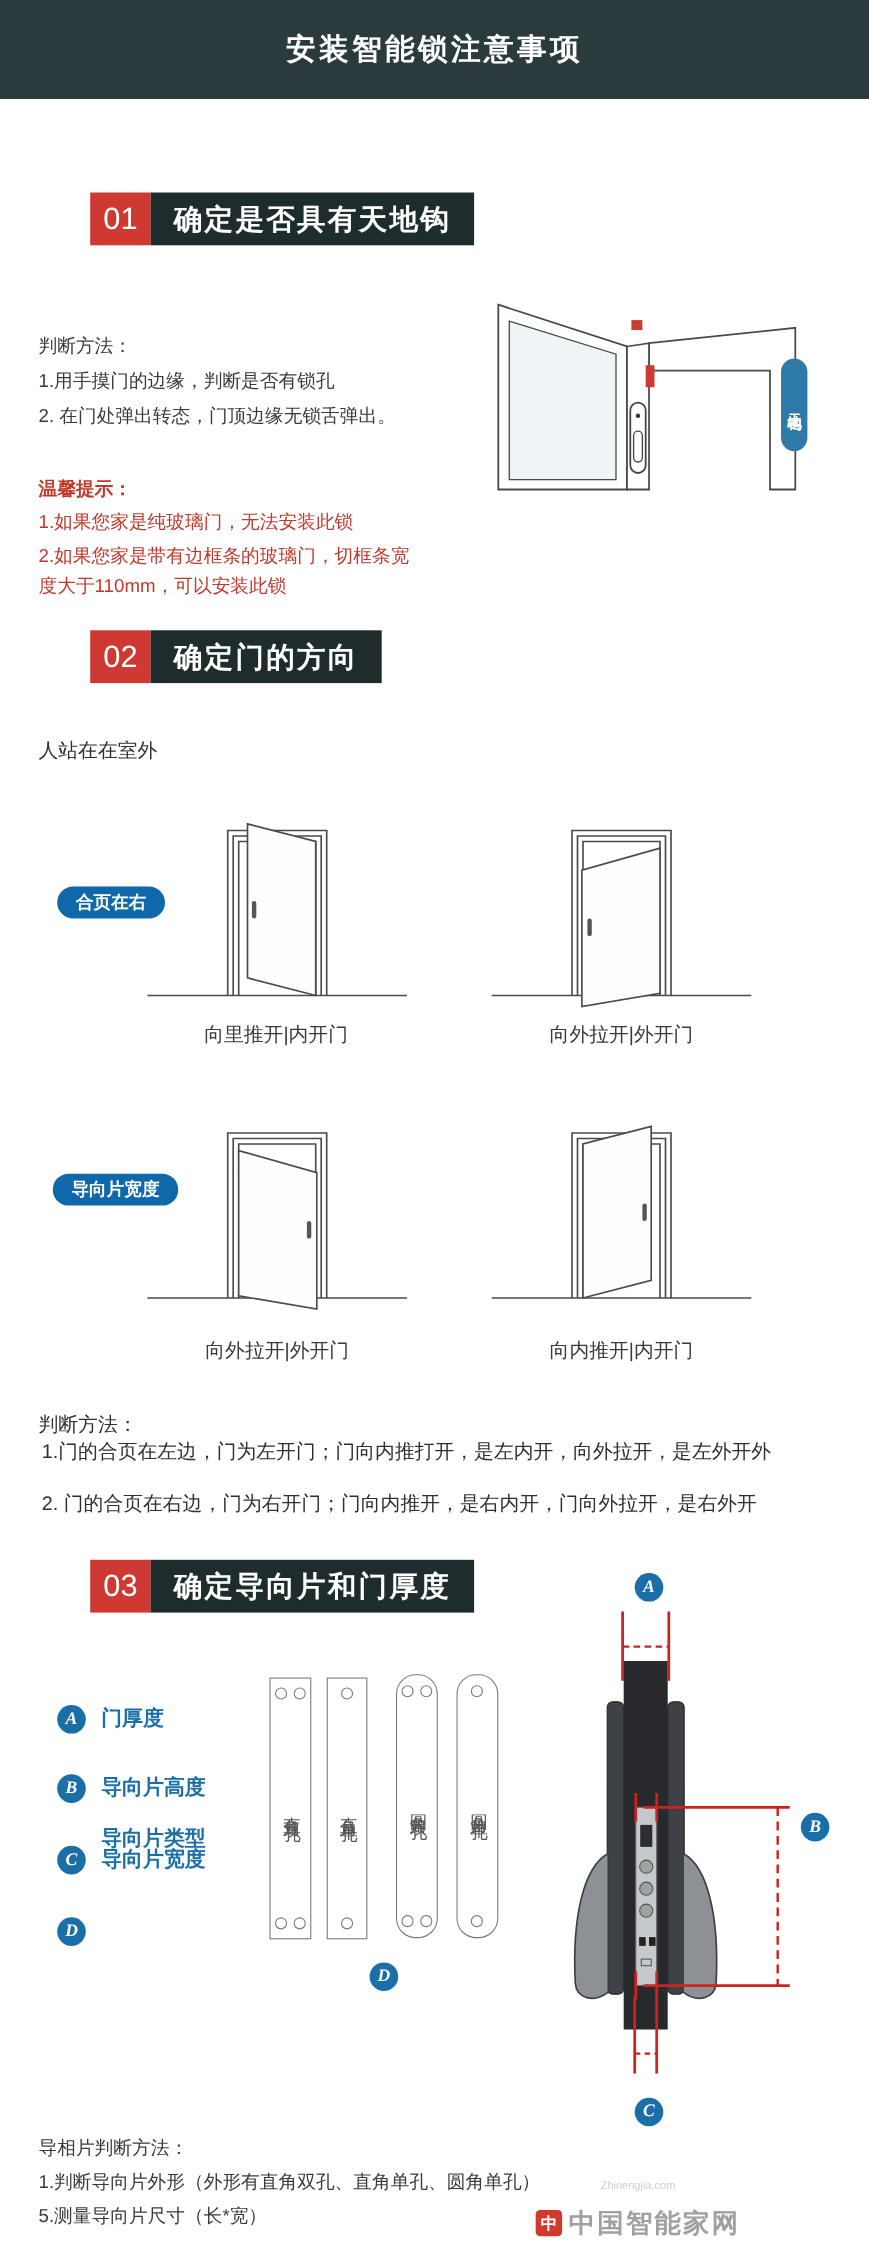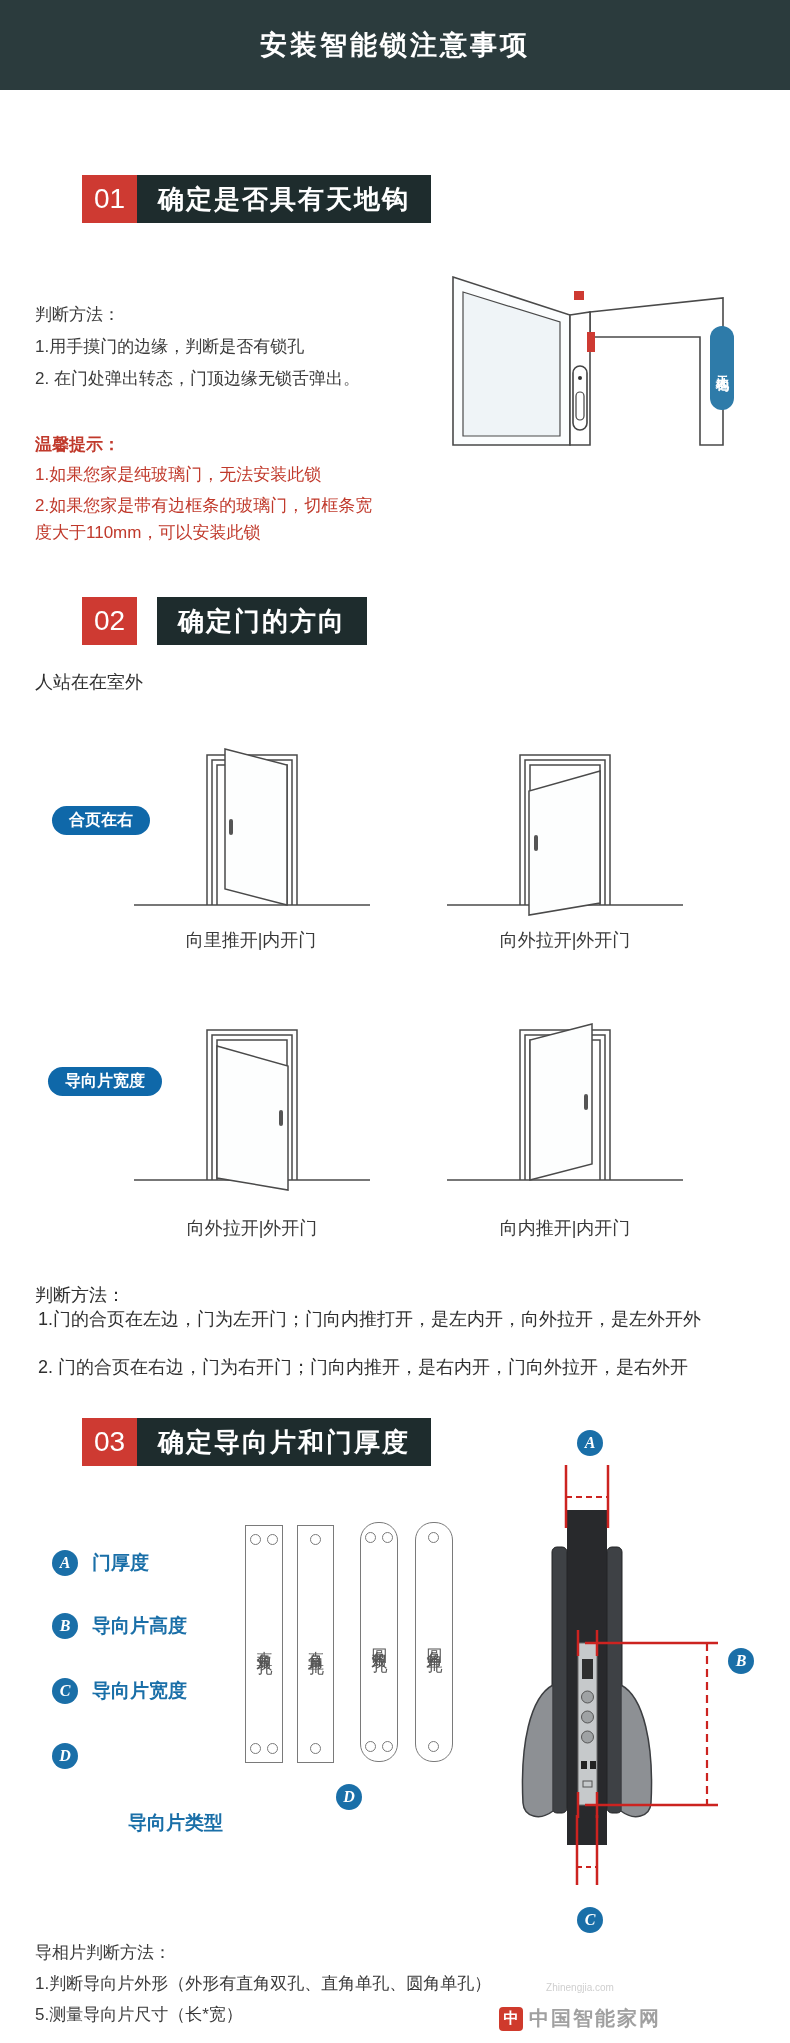--- a/index.html
+++ b/index.html
@@ -32,21 +32,21 @@
         writing-mode:vertical-rl;text-orientation:upright;font-size:16px;color:#555;
         letter-spacing:3px;}
   .vpill{background:#2e7ba9;color:#fff;border-radius:12px;display:flex;align-items:center;
          justify-content:center;writing-mode:vertical-rl;text-orientation:upright;
          font-size:13px;font-weight:bold;letter-spacing:2px;}
   .wm{display:flex;flex-direction:column;align-items:center;gap:12px;}
   .wm-latin{font-size:10px;color:#cfcfcf;}
   .wm-row{display:flex;align-items:center;gap:6px;}
   .wm-logo{width:24px;height:24px;background:#cf3a2c;color:#fff;display:flex;
            align-items:center;justify-content:center;font-size:15px;font-weight:bold;border-radius:4px;}
-  .wm-cn{font-size:20px;color:#a0a0a0;font-weight:bold;letter-spacing:2px;}
+  .wm-cn{font-size:24px;color:#a0a0a0;font-weight:bold;letter-spacing:2px;}
   svg{display:block;}
 </style>
 </head>
 <body>
 
 <div class="page">
 
   <div class="abs hdr">安装智能锁注意事项</div>
 
   <div class="abs sec" style="left:48px;top:175px;">
@@ -76,21 +76,21 @@
       <rect x="133" y="106" width="14" height="64" rx="7" fill="#ffffff" stroke="#444"></rect>
       <circle cx="140" cy="118" r="2" fill="#333" stroke="none"></circle>
       <rect x="136" y="132" width="8" height="28" rx="4" fill="none" stroke="#444" stroke-width="1.2"></rect>
     </g>
 
     <rect x="134" y="31" width="10" height="9" fill="#ce3a32"></rect>
     <rect x="147" y="72" width="8" height="20" fill="#ce3a32"></rect>
   </svg>
   <div class="abs vpill" style="left:710px;top:326px;width:24px;height:84px;">天地钩</div>
 
-  <div class="abs sec" style="left:48px;top:597px;gap:20px;">
+  <div class="abs sec" style="left:48px;top:573px;">
     <div class="num">02</div>
     <div class="ttl">确定门的方向</div>
   </div>
   <div class="abs txt big" style="left:35px;top:670px;text-align:center;">人站在在室外</div>
 
   <svg class="abs" style="left:132px;top:737px;" width="240" height="180" viewBox="0 0 240 180">
     <g stroke="#4a4a4a" stroke-width="1.5" fill="none">
       <path d="M75,168 V18 H165 V168"></path>
         <path d="M80,168 V23 H160 V168"></path>
         <path d="M85,168 V28 H155 V168"></path>
@@ -146,21 +146,21 @@
     <div class="ttl">确定导向片和门厚度</div>
   </div>
 
   <div class="abs circ" style="left:52px;top:1550px;">A</div>
   <div class="abs itemlbl" style="left:92px;top:1550px;">门厚度</div>
   <div class="abs circ" style="left:52px;top:1613px;">B</div>
   <div class="abs itemlbl" style="left:92px;top:1613px;">导向片高度</div>
   <div class="abs circ" style="left:52px;top:1678px;">C</div>
   <div class="abs itemlbl" style="left:92px;top:1678px;">导向片宽度</div>
   <div class="abs circ" style="left:52px;top:1743px;">D</div>
-  <div class="abs itemlbl" style="left:92px;top:1810px;margin-left:36px;">导向片类型</div>
+  <div class="abs itemlbl" style="left:92px;top:1659px;">导向片类型</div>
 
   <div class="abs plate" style="left:245px;top:1525px;width:38px;height:238px;">
     <div class="hole" style="left:4px;top:8px;"></div>
       <div class="hole" style="left:21px;top:8px;"></div>
     <div class="hole" style="left:4px;bottom:8px;"></div>
       <div class="hole" style="left:21px;bottom:8px;"></div>
     <div class="plbl">直角双孔</div>
   </div>
   <div class="abs plate" style="left:297px;top:1525px;width:37px;height:238px;">
     <div class="hole" style="left:12px;top:8px;"></div>

